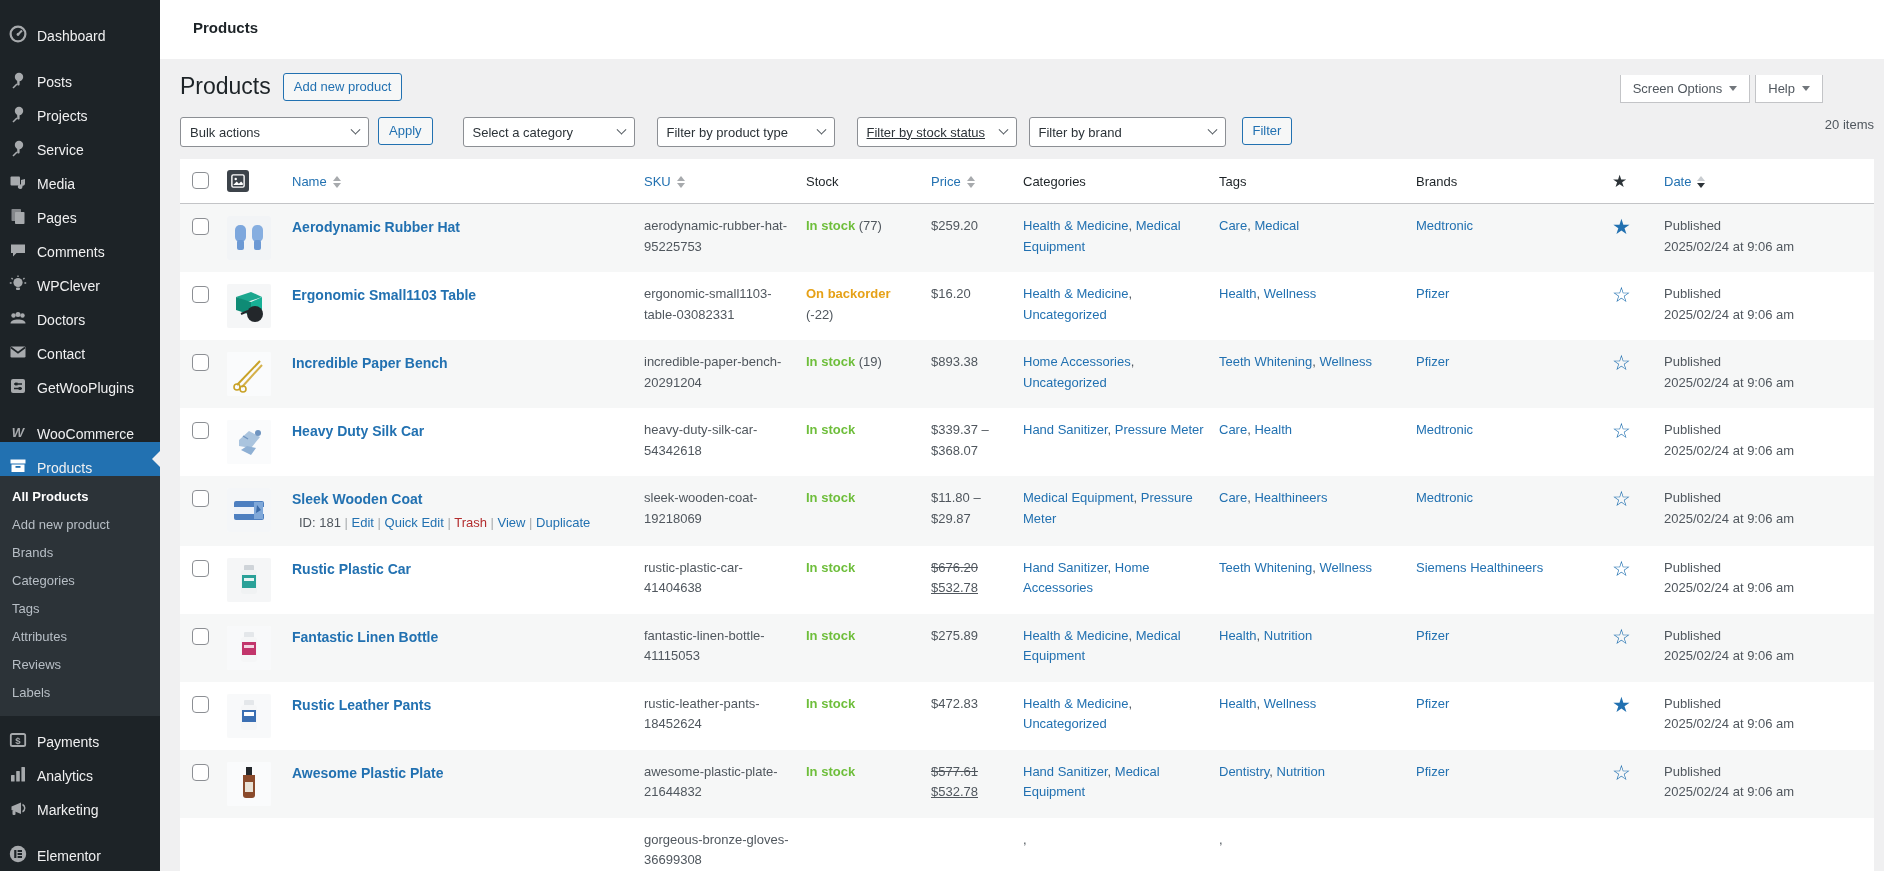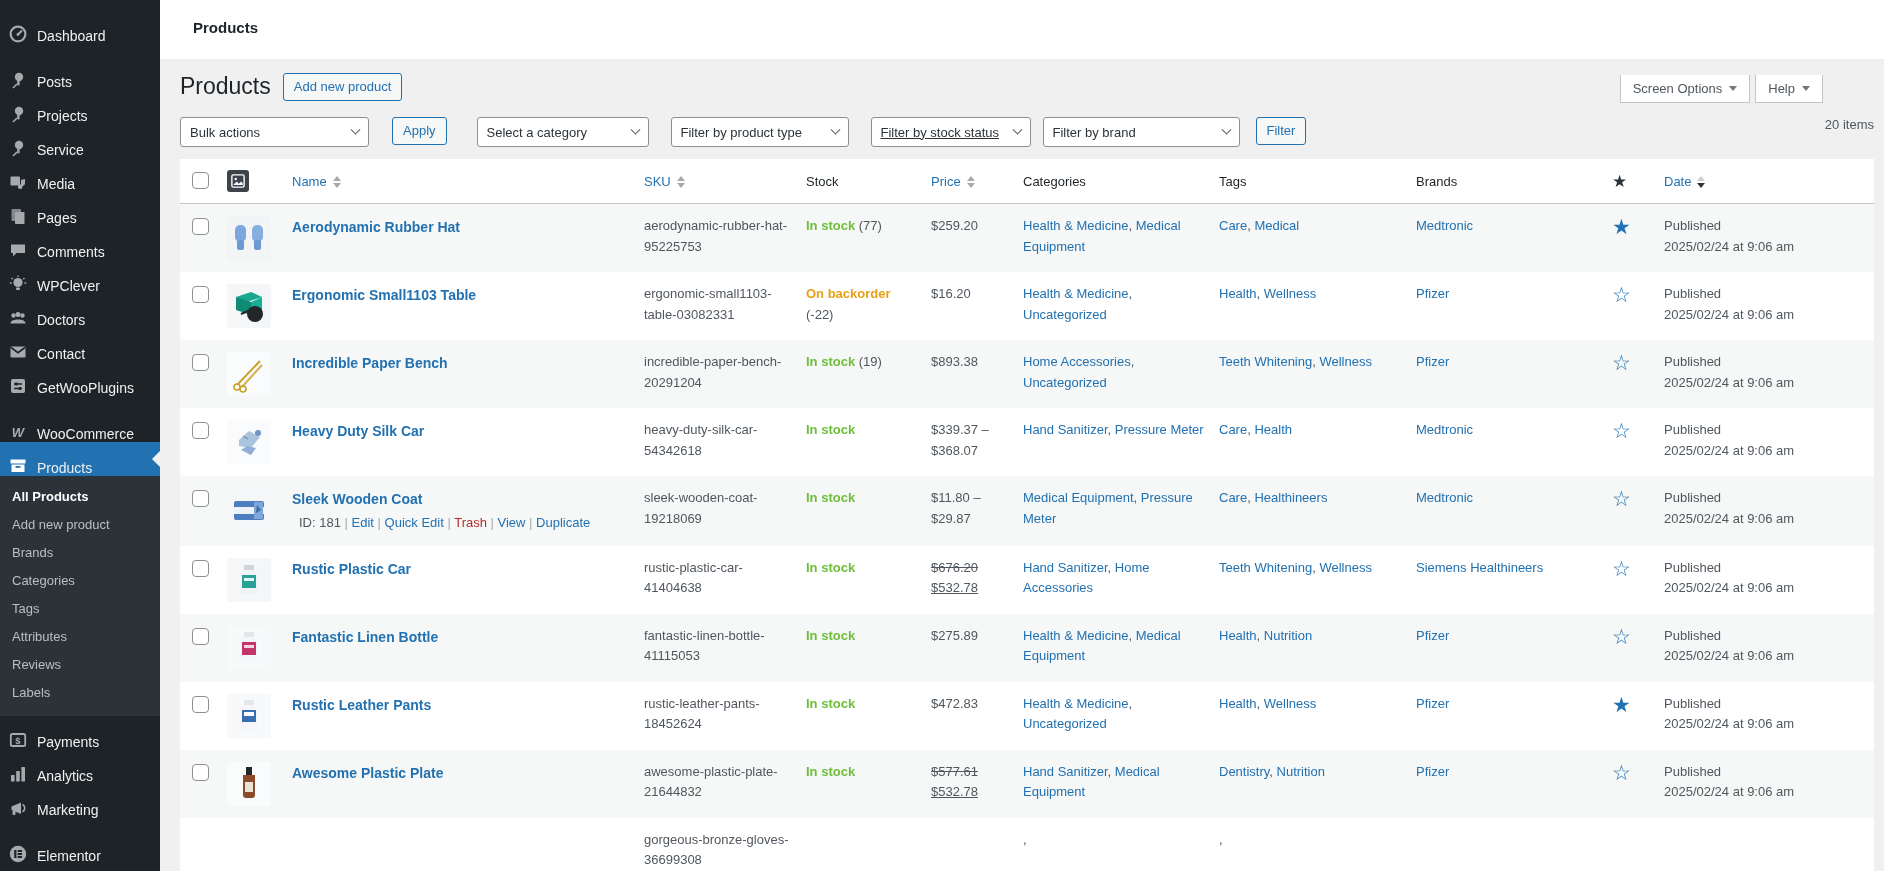--- a/index.html
+++ b/index.html
@@ -302,21 +302,21 @@
     <span class="page-title">Products</span>
     <button class="btn">Add new product</button>
   </div>
 
 
   <div class="filters-row" id="filters-row">
     <div class="wpsel" style="width:189px;margin-right:9px;">
       <span>Bulk actions</span>
         <span class="chev"></span>
     </div>
-    <button class="btn" style="margin-right:30px;margin-left:14px;">Apply</button>
+    <button class="btn" style="margin-right:30px;">Apply</button>
     <div class="wpsel" style="width:172px;margin-right:22px;">
       <span>Select a category</span>
         <span class="chev"></span>
     </div>
     <div class="wpsel" style="width:178px;margin-right:22px;">
       <span>Filter by product type</span>
         <span class="chev"></span>
     </div>
     <div class="wpsel" style="width:160px;margin-right:12px;text-decoration:underline;">
       <span>Filter by stock status</span>

